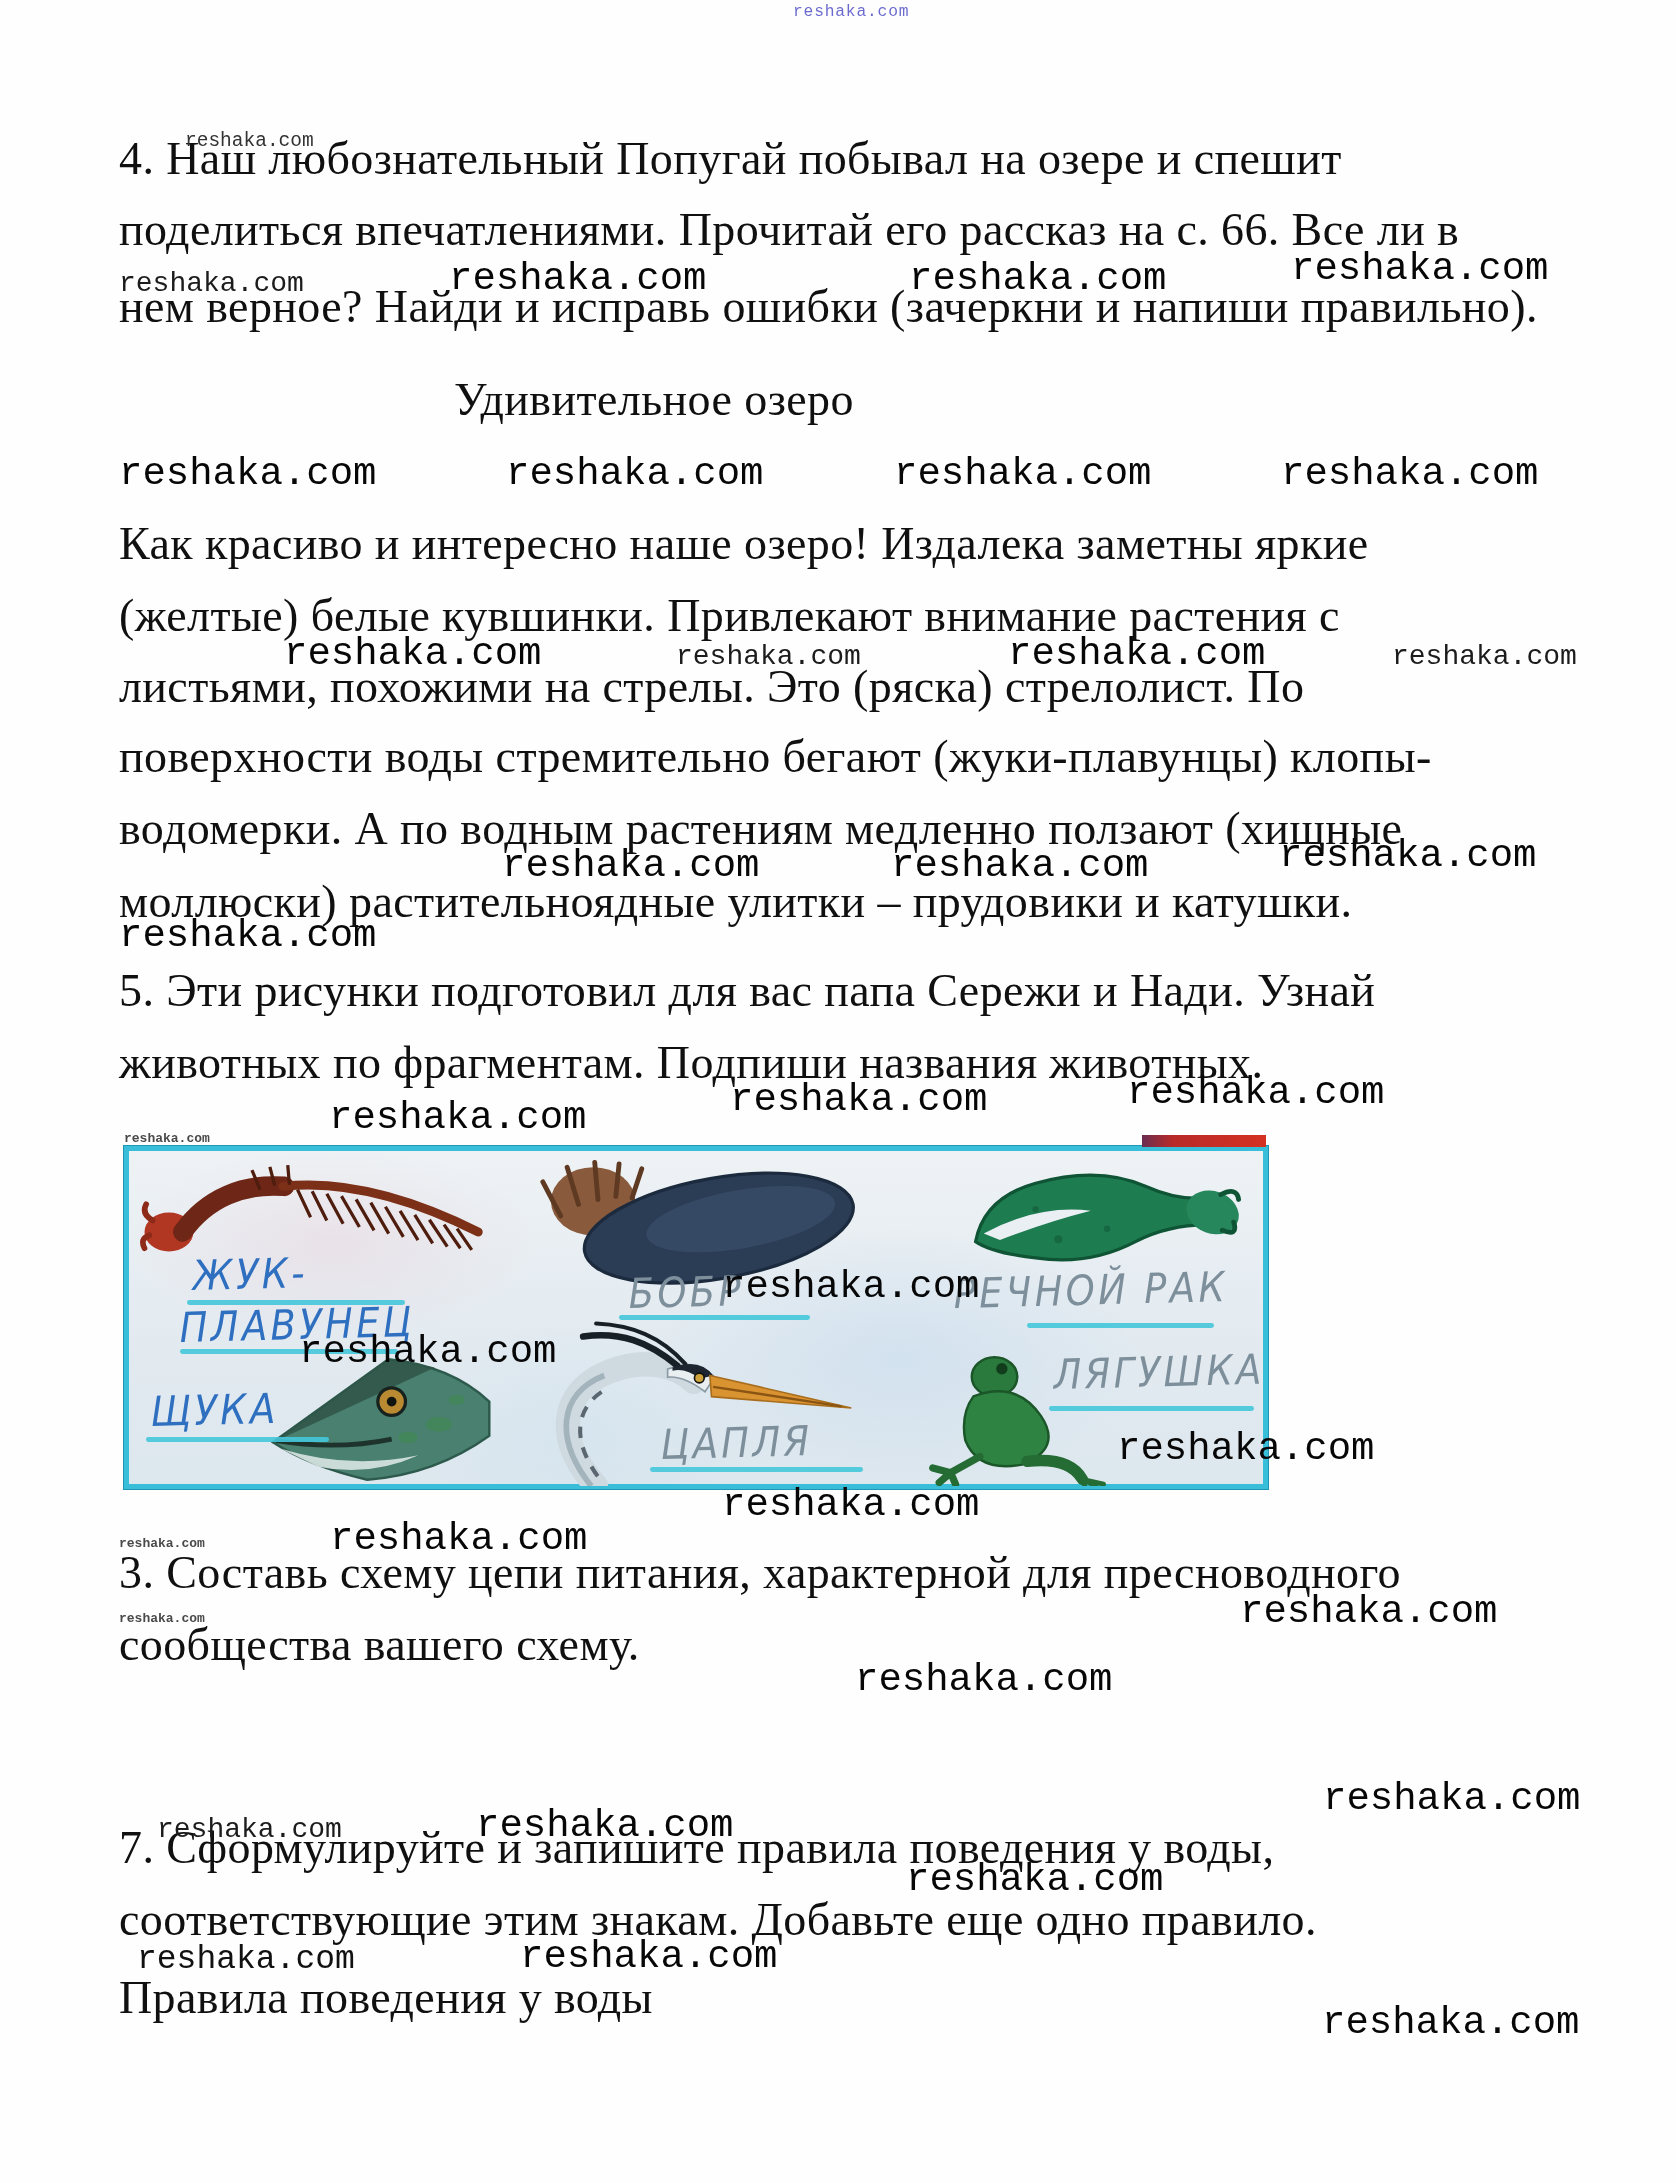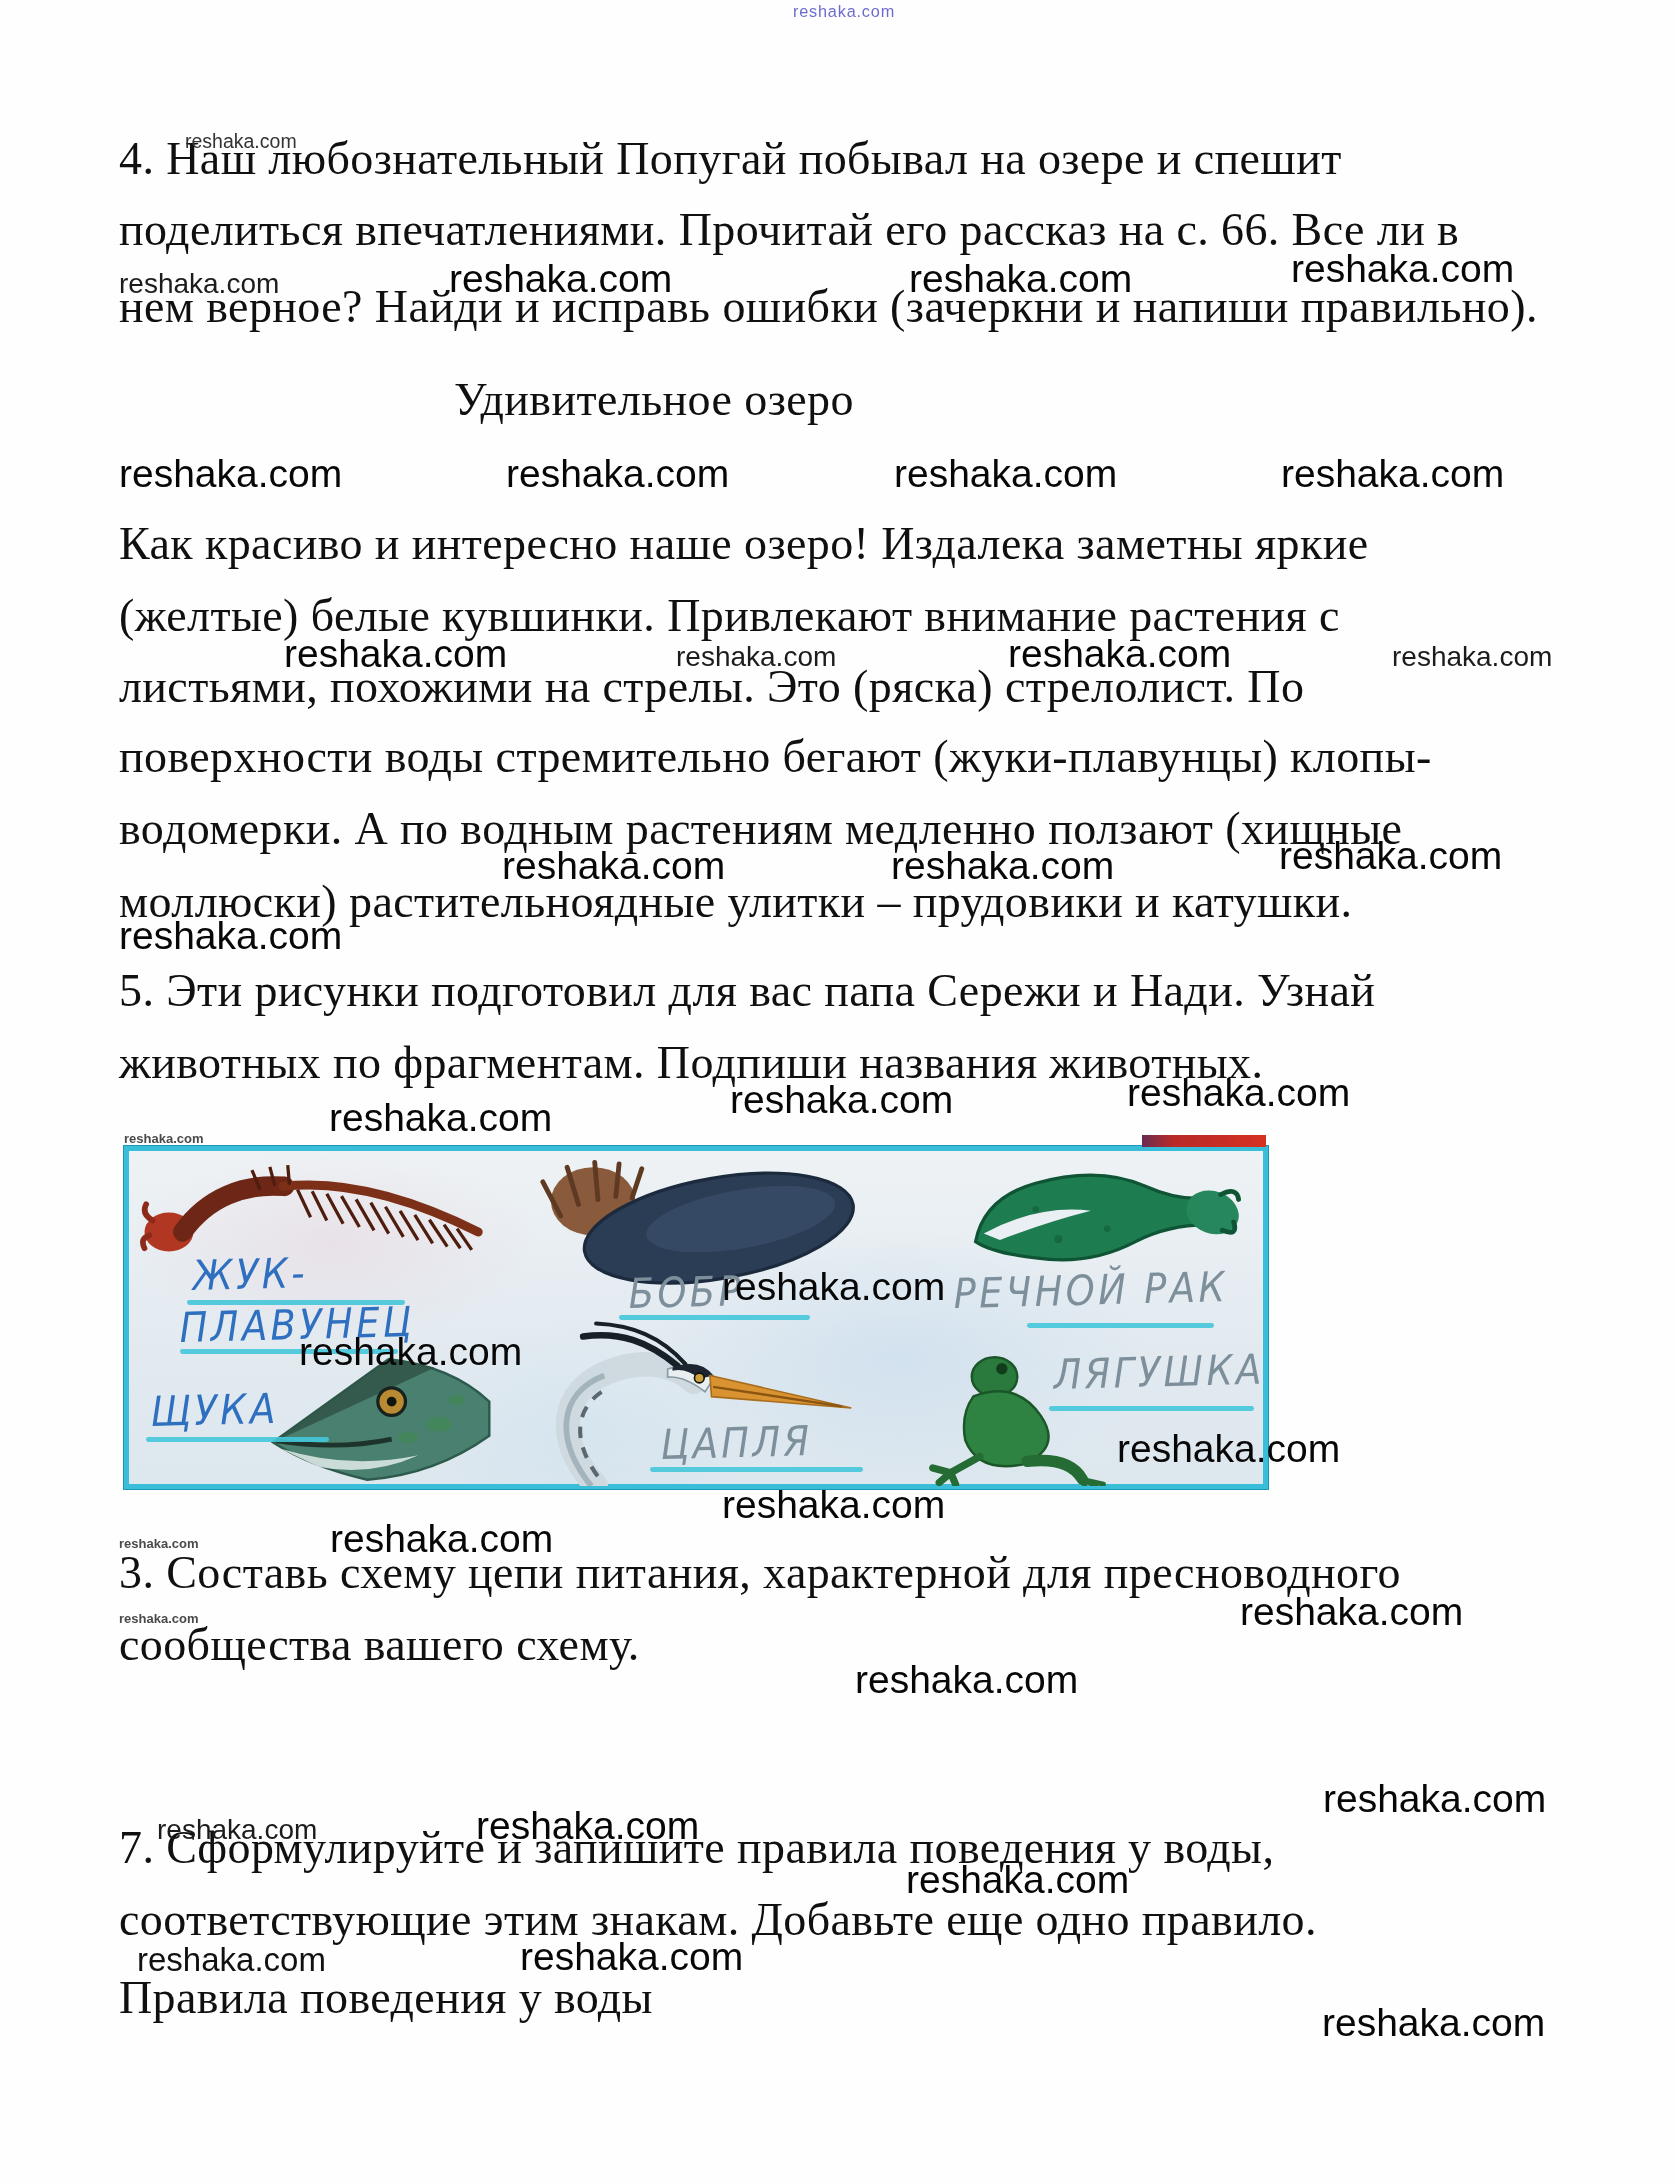--- a/index.html
+++ b/index.html
@@ -2,21 +2,21 @@
 <html style="font-size:13px"><head>
 <meta charset="utf-8">
 <style>
   html,body{margin:0;padding:0;background:#ffffff;}
   .page{position:relative;width:1677px;height:2183px;background:#fffefe;overflow:hidden;
         border-right:1.6px solid #cfcfcf;border-bottom:1.6px solid #d8d8d8;
         font-family:"Liberation Serif","DejaVu Serif",serif;}
   .tline{position:absolute;white-space:nowrap;font-size:46px;color:#101010;
          letter-spacing:0.4px;line-height:1.05;}
   
-  .wm{position:absolute;white-space:nowrap;font-family:Liberation Sans, sans-serif;z-index:40;}
+  .wm{position:absolute;white-space:nowrap;font-family:Liberation Mono, monospace;z-index:40;}
   .wm.big{font-size:39px;color:#070707;}
   .wm.small34{font-size:28px;color:#1c1c1c;}
   .wm.small40{font-size:33px;color:#111111;}
   .wm.small24{font-size:19.5px;color:#333333;}
   .wm.tiny{font-size:13px;color:#4a4a4a;font-weight:bold;}
   .wm.blue{font-size:16.3px;color:#5252c6;letter-spacing:0.8px;opacity:.85;}
   
   .photo{position:absolute;left:124px;top:1146px;width:1134px;height:333px;
          border:5.7px solid #38bed8;outline:0.8px solid #1f97b4;z-index:5;
          background:

